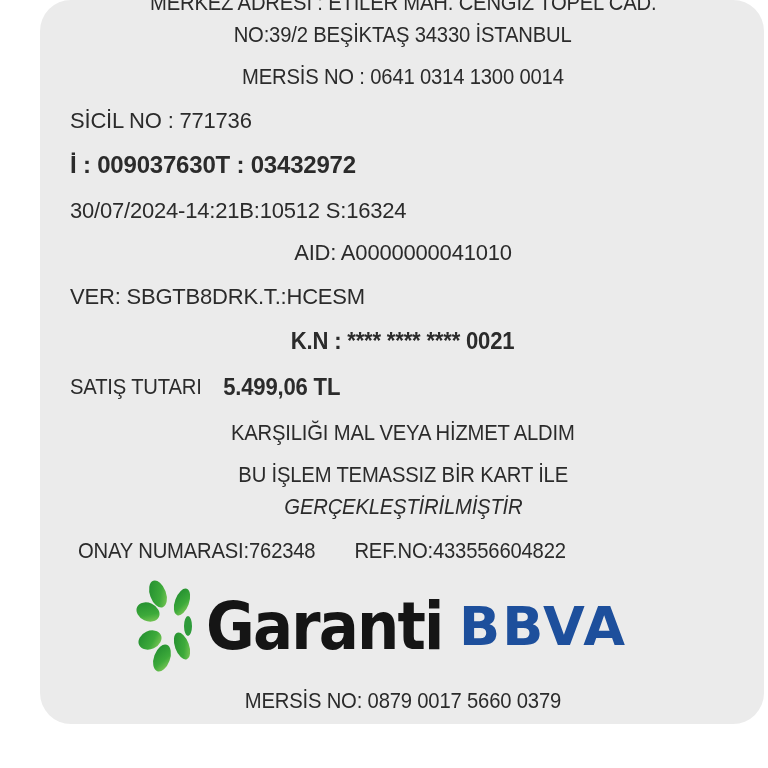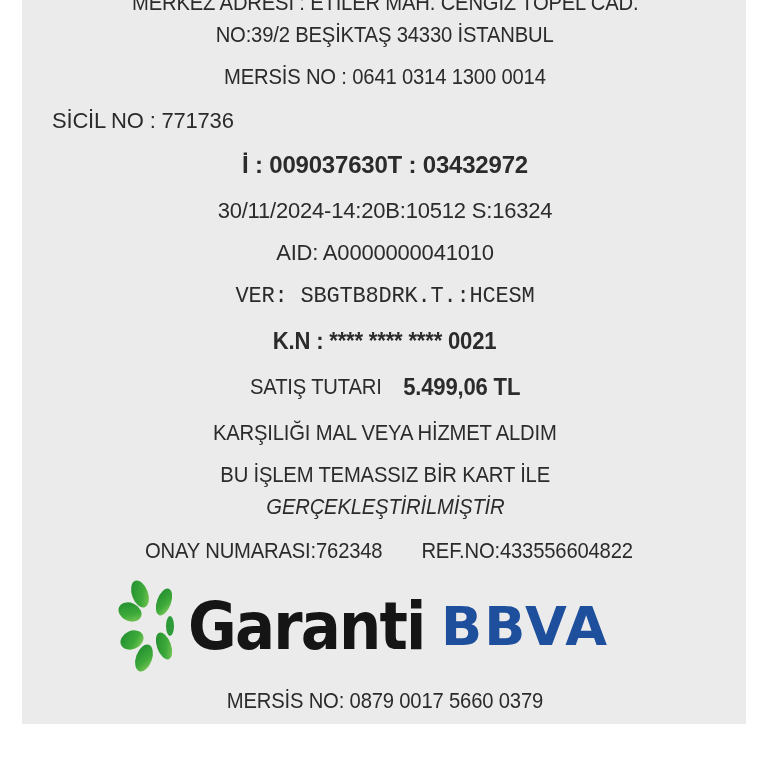--- a/index.html
+++ b/index.html
@@ -4,31 +4,32 @@
   <style>
     html, body { margin: 0; padding: 0; }
     body {
       width: 768px; height: 768px; overflow: hidden;
       background: #ffffff;
       font-family: "Liberation Sans", "DejaVu Sans", sans-serif;
       color: #2b2b2b;
       position: relative;
     }
     .receipt {
-      position: absolute; left: 22px; top: 0; width: 724px; height: 724px;
+      position: absolute; left: 40px; top: 0; width: 724px; height: 724px;
       background: #ebebeb;
+      border-radius: 31px;
     }
     .line {
       position: absolute; left: 30px; right: 28px;
       font-size: 22px; line-height: 26px;
       white-space: nowrap;
       letter-spacing: -0.2px;
     }
     .center { text-align: center; }
-    .row { display: flex; justify-content: center; }
+    .row { display: flex; justify-content: flex-start; }
     .bold { font-weight: bold; }
     .big { font-size: 24px; }
     .condensed { transform: scaleX(0.92); transform-origin: center; display: inline-block; }
     .logo {
       position: absolute; left: 96px; top: 578px; width: 540px; height: 96px;
       display: flex; align-items: center;
     }
     .logo-garanti {
       font-size: 66px; font-weight: bold; color: #151515; letter-spacing: -2px;
       margin-left: 6px; font-family: "DejaVu Sans", sans-serif;
@@ -55,27 +56,27 @@
   </div>
 
   <div class="line" style="top:108px;">SİCİL NO : 771736</div>
 
   <div class="line row bold big" style="top:152px;">
     <span>İ : 009037630</span>
     <span>T : 03432972</span>
   </div>
 
   <div class="line row" style="top:198px;">
-    <span>30/11/2024-14:20</span>
+    <span>30/07/2024-14:21</span>
     <span>B:10512 S:16324</span>
   </div>
 
   <div class="line" style="top:240px;text-align:center;">AID: A0000000041010</div>
 
-  <div class="line row" style="top:284px;font-family:Liberation Mono, monospace;">
+  <div class="line row" style="top:284px;">
     <span>VER: SBGTB8DR</span>
     <span>K.T.:HCESM</span>
   </div>
 
   <div class="line center bold big" style="top:328px;">
     <span class="condensed">K.N : **** **** **** 0021</span>
   </div>
 
   <div class="line row" style="top:374px;">
     <span class="condensed" style="transform-origin:left center;">SATIŞ TUTARI</span>

